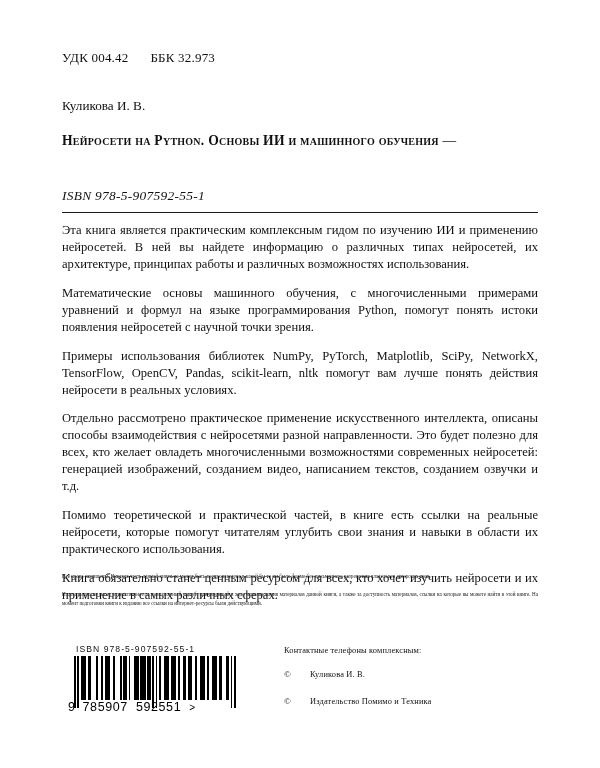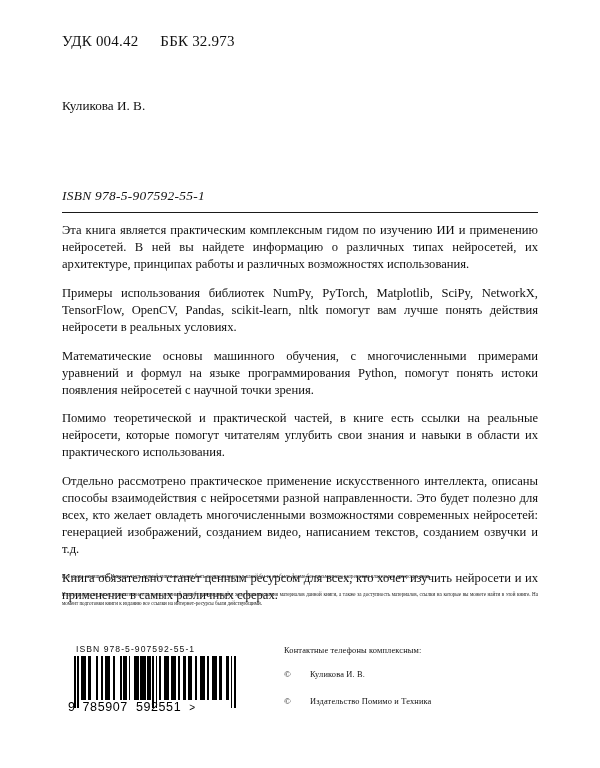--- a/index.html
+++ b/index.html
@@ -25,23 +25,23 @@
   .content {
     position: absolute;
     left: 62px;
     top: 0;
     width: 476px;
   }
 
   
   .codes {
     position: absolute;
-    top: 33px;
-    left: 0;
-    font-size: 15px;
+    top: 50px;
+    left: 0;
+    font-size: 13px;
     letter-spacing: 0.2px;
     white-space: nowrap;
   }
   .codes .udk { margin-right: 22px; }
 
   
   .author-line {
     position: absolute;
     top: 98px;
     left: 0;
@@ -218,31 +218,32 @@
 <div class="page">
   <div class="content">
 
     <div class="codes">
       <span class="udk">УДК 004.42</span><span class="bbk">ББК 32.973</span>
     </div>
 
     <div class="author-line">Куликова И. В.</div>
 
     <div class="title-block">
+      <div class="book-title"><span>Нейросети на Python. Основы ИИ и машинного обучения</span> <span class="dash">—</span></div>
     </div>
 
     <div class="isbn-line">ISBN 978-5-907592-55-1</div>
     <div class="rule"></div>
 
     <div class="annotation">
       <p>Эта книга является практическим комплексным гидом по изучению ИИ и применению нейросетей. В ней вы найдете информацию о различных типах нейросетей, их архитектуре, принципах работы и различных возможностях использования.</p>
+      <p>Математические основы машинного обучения, с многочисленными примерами уравнений и формул на языке программирования Python, помогут понять истоки появления нейросетей с научной точки зрения.</p>
       <p>Примеры использования библиотек NumPy, PyTorch, Matplotlib, SciPy, NetworkX, TensorFlow, OpenCV, Pandas, scikit-learn, nltk помогут вам лучше понять действия нейросети в реальных условиях.</p>
-      <p>Математические основы машинного обучения, с многочисленными примерами уравнений и формул на языке программирования Python, помогут понять истоки появления нейросетей с научной точки зрения.</p>
+      <p>Отдельно рассмотрено практическое применение искусственного интеллекта, описаны способы взаимодействия с нейросетями разной направленности. Это будет полезно для всех, кто желает овладеть многочисленными возможностями современных нейросетей: генерацией изображений, созданием видео, написанием текстов, созданием озвучки и т.д.</p>
       <p>Помимо теоретической и практической частей, в книге есть ссылки на реальные нейросети, которые помогут читателям углубить свои знания и навыки в области их практического использования.</p>
-      <p>Отдельно рассмотрено практическое применение искусственного интеллекта, описаны способы взаимодействия с нейросетями разной направленности. Это будет полезно для всех, кто желает овладеть многочисленными возможностями современных нейросетей: генерацией изображений, созданием видео, написанием текстов, созданием озвучки и т.д.</p>
       <p>Книга обязательно станет ценным ресурсом для всех, кто хочет изучить нейросети и их применение в самых различных сферах.</p>
     </div>
 
     <div class="fineprint">
       <p>Все права защищены. Никакая часть данной книги не может быть воспроизведена в какой бы то ни было форме без письменного разрешения владельцев авторских прав.</p>
       <p>Издательство не несет ответственности за возможный ущерб, причиненный в ходе использования материалов данной книги, а также за доступность материалов, ссылки на которые вы можете найти в этой книге. На момент подготовки книги к изданию все ссылки на интернет-ресурсы были действующими.</p>
     </div>
 
     <div class="bottom">
 

